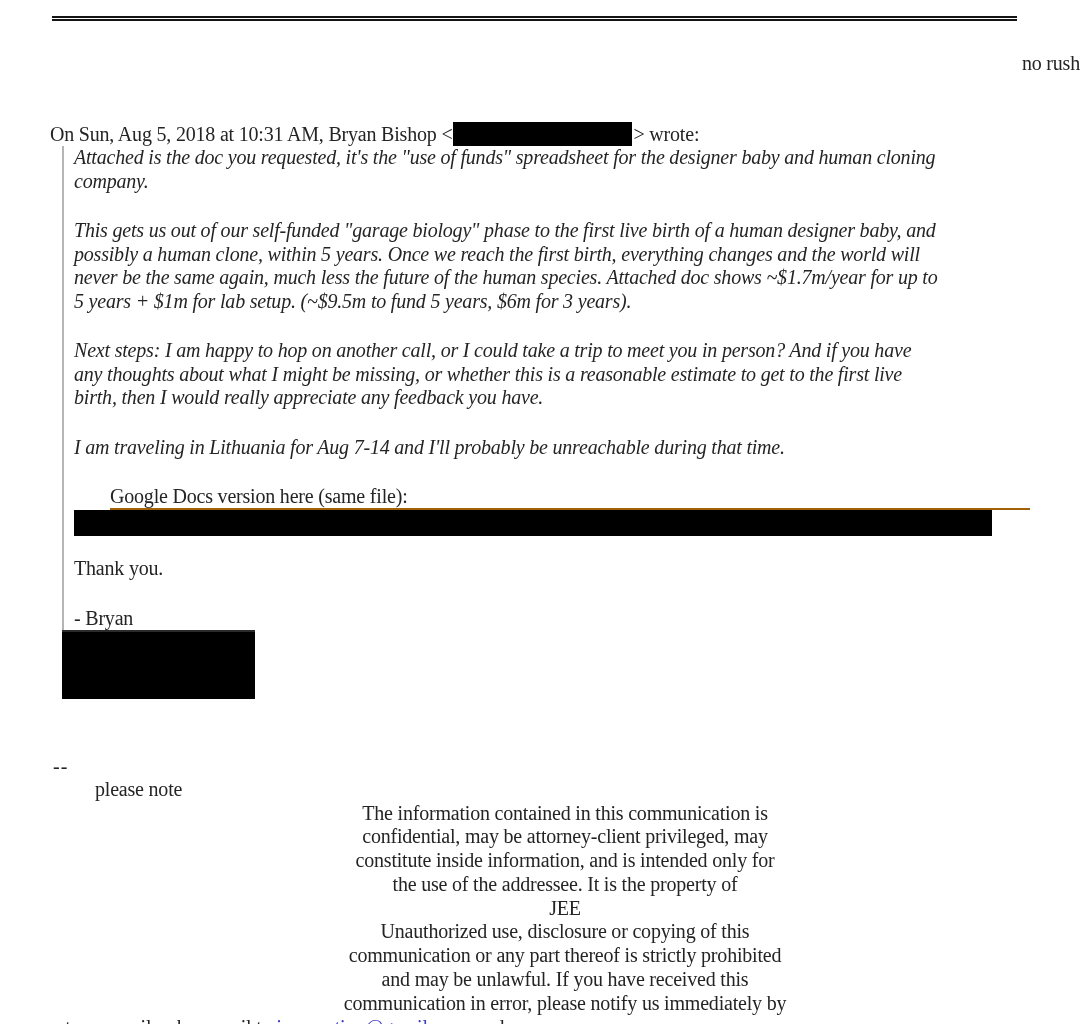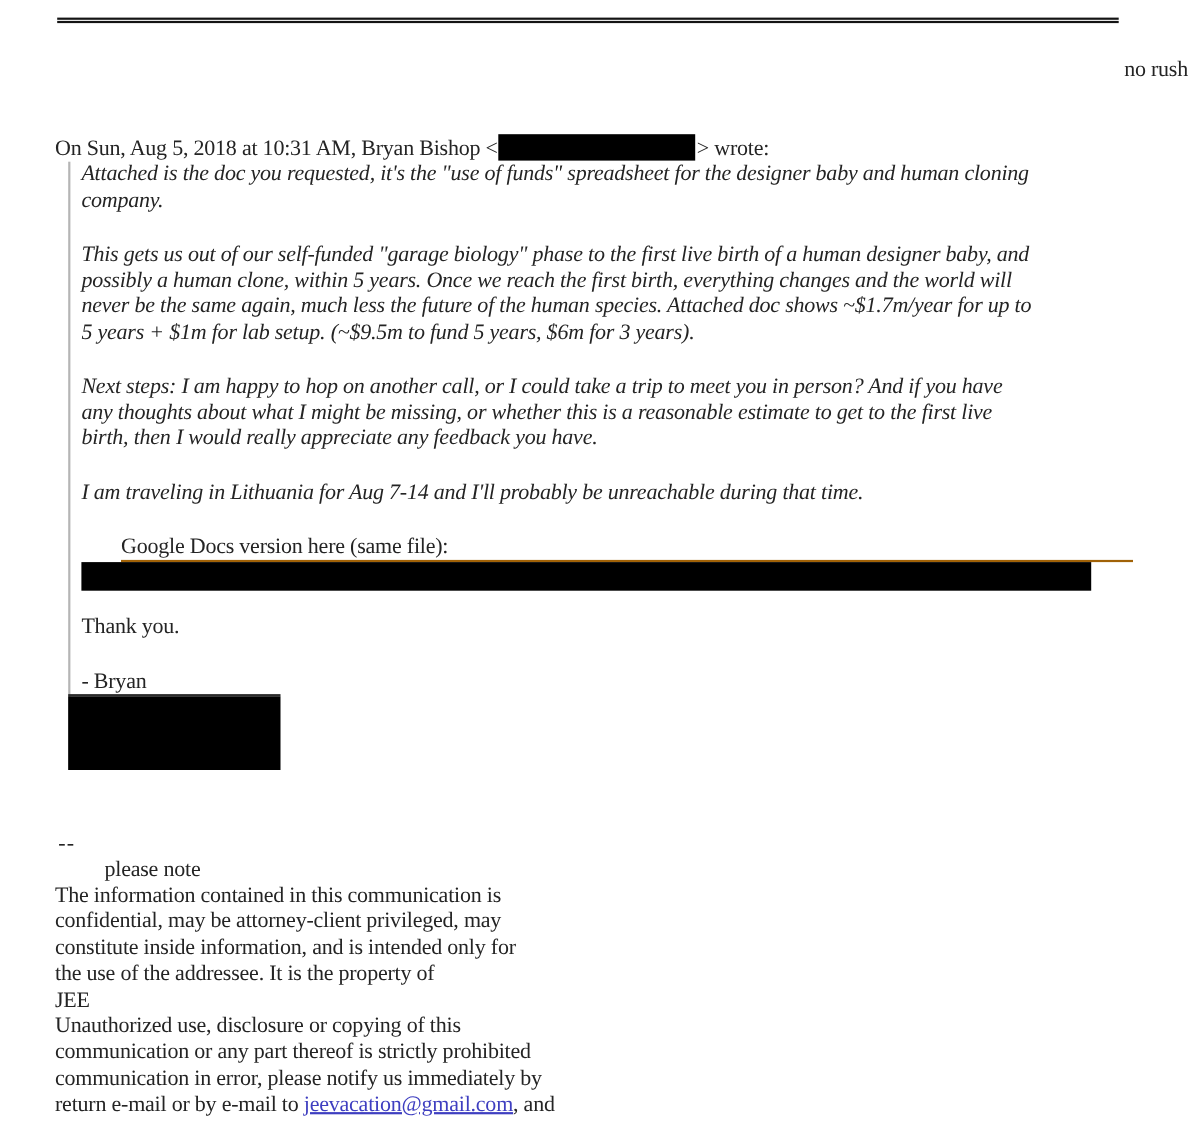--- a/index.html
+++ b/index.html
@@ -64,21 +64,21 @@
     width: 193px;
     border-bottom: 2px solid #2b2b2b;
     white-space: nowrap;
   }
   .redact-signature { width: 193px; height: 67px; margin-left: -12px; }
 
   .sig-sep { margin: 55.5px 0 0 53px; white-space: nowrap; letter-spacing: 1px; }
 
   .please-note { margin-left: 95px; white-space: nowrap; }
 
-  .disclaimer { margin-left: 50px; line-height: 23.8px; }
+  .disclaimer { margin-left: 50px; line-height: 23.8px; text-align: center; }
   .disclaimer .qline { white-space: nowrap; }
   .last-line { margin-left: 50px; line-height: 23.8px; white-space: nowrap; }
 
   .email-link {
     color: var(--c-link, #3e3ec0);
     text-decoration: underline;
     cursor: pointer;
   }
 </style>
 </head>
@@ -123,18 +123,19 @@
   <div class="please-note">please note</div>
 
   <div class="disclaimer">
       <div class="qline">The information contained in this communication is</div>
       <div class="qline">confidential, may be attorney-client privileged, may</div>
       <div class="qline">constitute inside information, and is intended only for</div>
       <div class="qline">the use of the addressee. It is the property of</div>
       <div class="qline">JEE</div>
       <div class="qline">Unauthorized use, disclosure or copying of this</div>
       <div class="qline">communication or any part thereof is strictly prohibited</div>
+      <div class="qline">and may be unlawful. If you have received this</div>
       <div class="qline">communication in error, please notify us immediately by</div>
     </div>
 
   <div class="last-line"><span>return e-mail or by e-mail to </span><a class="email-link">jeevacation@gmail.com</a><span>, and</span></div>
 
 </div>
 
 </body></html>

